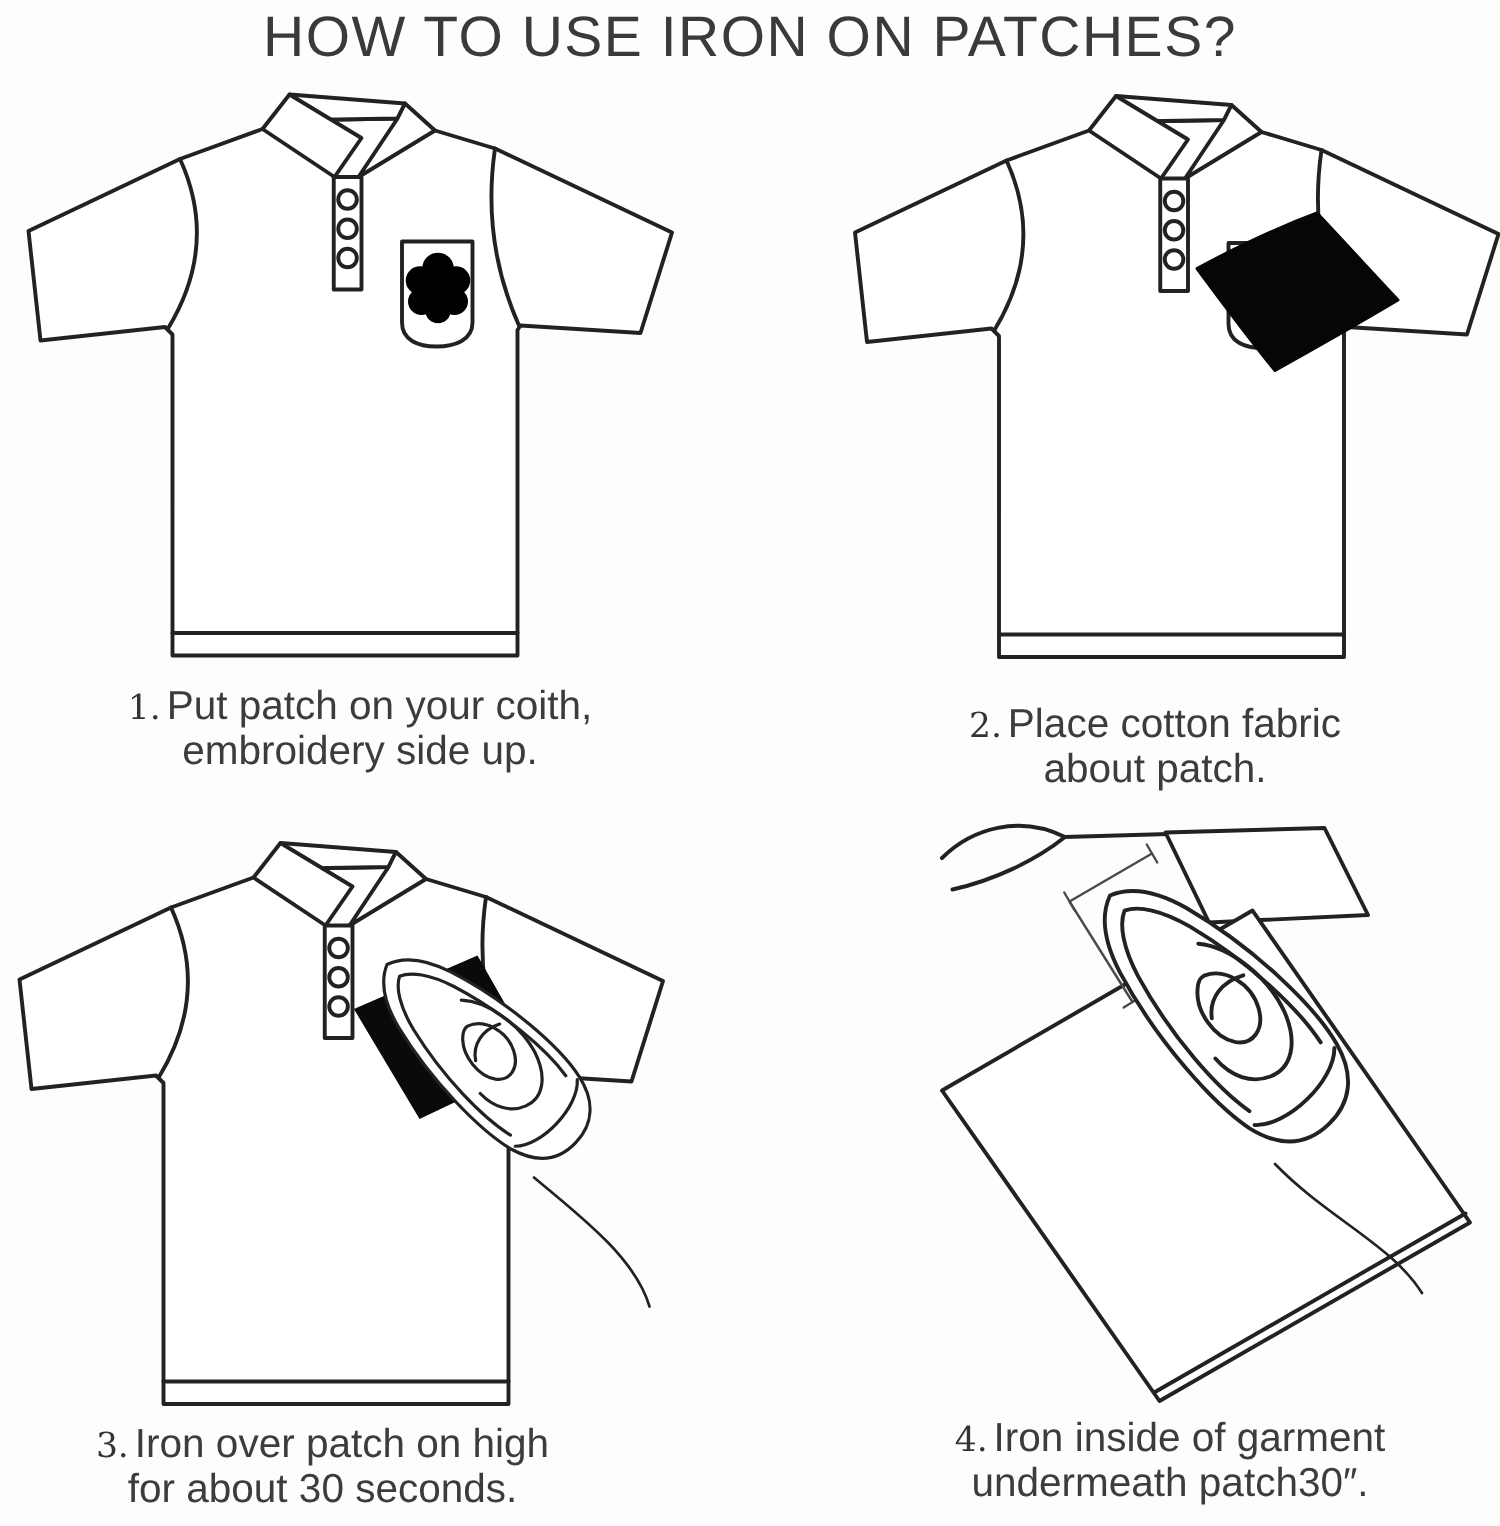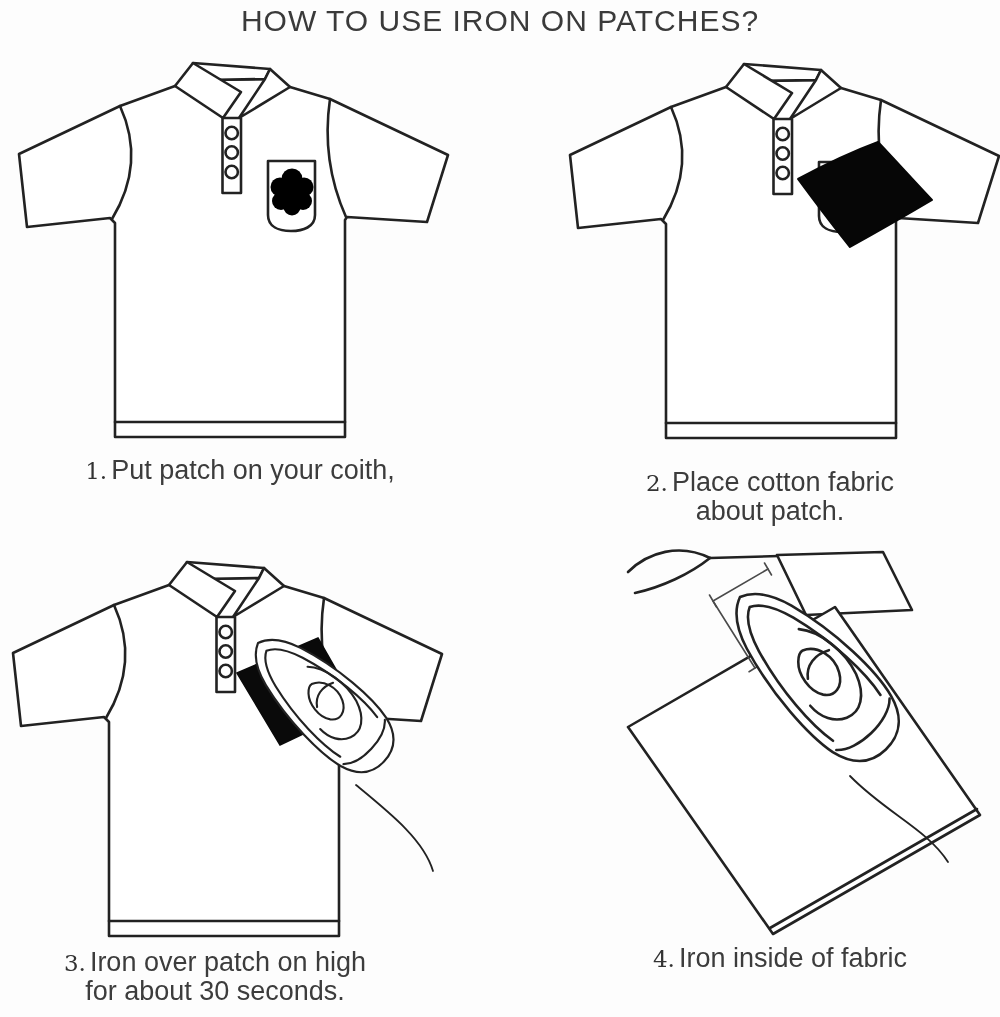--- a/index.html
+++ b/index.html
@@ -2,21 +2,21 @@
 <html><head>
 <meta charset="utf-8">
 <style>
   html,body{margin:0;padding:0;}
   body{
     width:1000px;height:1017px;position:relative;overflow:hidden;
     background:#fdfdfd;font-family:"Liberation Sans","DejaVu Sans",sans-serif;
   }
   .title{
     position:absolute;left:0;top:4px;width:1000px;text-align:center;
-    font-size:30px;letter-spacing:1px;color:#3a3a3a;font-weight:400;
+    font-size:38px;letter-spacing:1px;color:#3a3a3a;font-weight:400;
   }
   .panel{position:absolute;}
   .caption{
     position:absolute;text-align:center;color:#3c3c3c;
     font-size:27px;line-height:28px;
   }
   .caption .num{
     font-family:"DejaVu Serif","Liberation Serif",serif;
     font-size:23px;margin-right:4px;color:#333;
   }
@@ -99,27 +99,29 @@
   <g>
     <path class="thin" d="M228,39 L173,71 M173,71 L215,138"></path>
     <path class="thin" d="M231.5,45 L224.5,33 M176.5,77 L169.5,65 M220.9,134.3 L209.1,141.7"></path>
   </g>
   <use href="#iron" transform="translate(200,67) rotate(46)"></use>
   <path class="ln" style="stroke-width:1.8" d="M310,246 C345,282 388,300 408,332"></path>
 </svg>
 
 <div class="caption" style="left:10px;top:456px;width:460px">
   <span class="num">1.</span><span>Put patch on your coith,</span><br>
+  <span>embroidery side up.</span>
 </div>
 
 <div class="caption" style="left:545px;top:468px;width:450px">
   <span class="num">2.</span><span>Place cotton fabric</span><br>
   <span>about patch.</span>
 </div>
 
 <div class="caption" style="left:0;top:948px;width:430px">
   <span class="num">3.</span><span>Iron over patch on high</span><br>
   <span>for about 30 seconds.</span>
 </div>
 
 <div class="caption" style="left:560px;top:944px;width:440px">
-  <span class="num">4.</span><span>Iron inside of fabric</span><br>
+  <span class="num">4.</span><span>Iron inside of garment</span><br>
+  <span>undermeath patch30″.</span>
 </div>
 
 </body></html>

